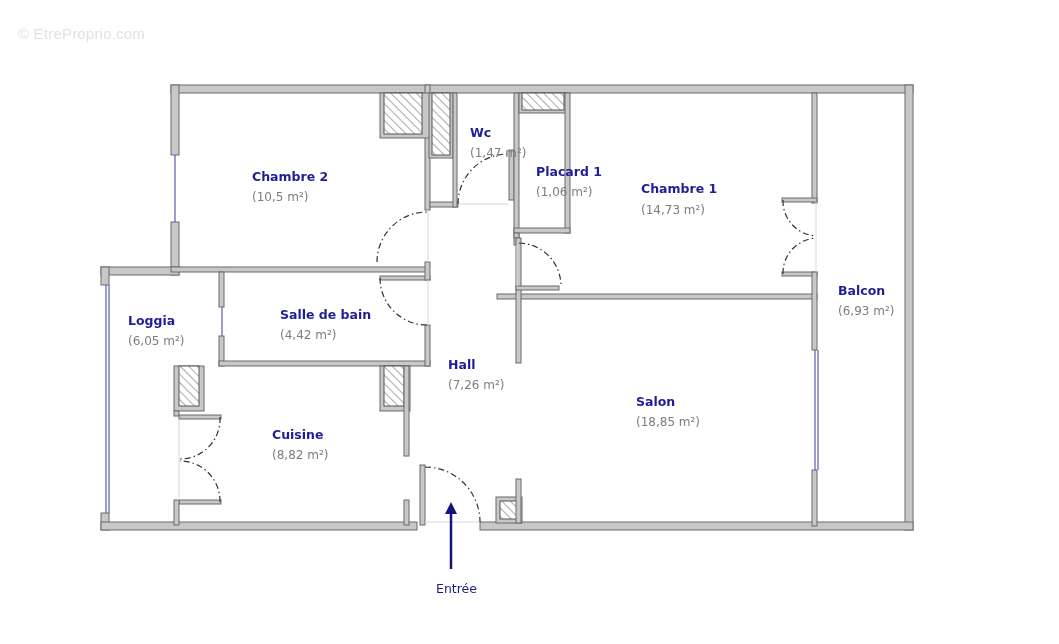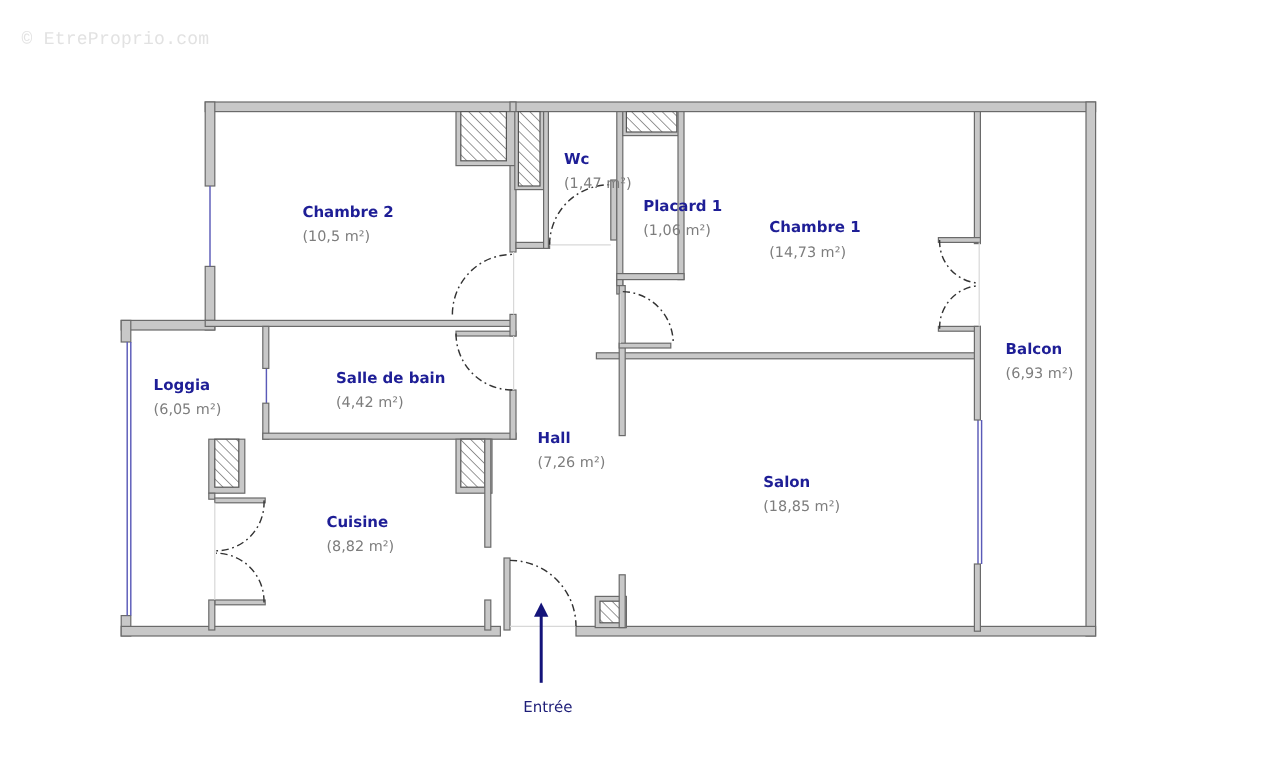--- a/index.html
+++ b/index.html
@@ -1,17 +1,17 @@
 <!DOCTYPE html>
 <html><head>
 <meta charset="utf-8">
 <style>
   html, body { margin:0; padding:0; background:#ffffff; }
   body { width:1059px; height:644px; position:relative; overflow:hidden; font-family:"DejaVu Sans", sans-serif; }
-  .watermark { position:absolute; left:18px; top:25px; font-size:15px; color:#e2e2e2; font-family:Liberation Mono, monospace; letter-spacing:0.2px; }
+  .watermark { position:absolute; left:18px; top:25px; font-size:15px; color:#e2e2e2; font-family:Liberation Sans, sans-serif; letter-spacing:0.2px; }
   svg { position:absolute; left:0; top:0; }
   .wall { fill:#c8c8c8; stroke:#6a6a6a; stroke-width:1; }
   .hatch-box { fill:url(#hatch); stroke:#555; stroke-width:1; }
   .door-arc { fill:none; stroke:#333; stroke-width:1.2; stroke-dasharray:6 3 1.5 3; }
   .window { stroke:#5a5ab8; stroke-width:1.2; }
   .thin { stroke:#d8d8d8; stroke-width:1; }
   .room-name { font-family:"DejaVu Sans", sans-serif; font-weight:bold; font-size:12.5px; fill:#1e1e96; }
   .room-area { font-family:"DejaVu Sans", sans-serif; font-size:12px; fill:#7d7d7d; }
   .entry-label { font-family:"DejaVu Sans", sans-serif; font-size:12.5px; fill:#1e1e78; }
 </style>

